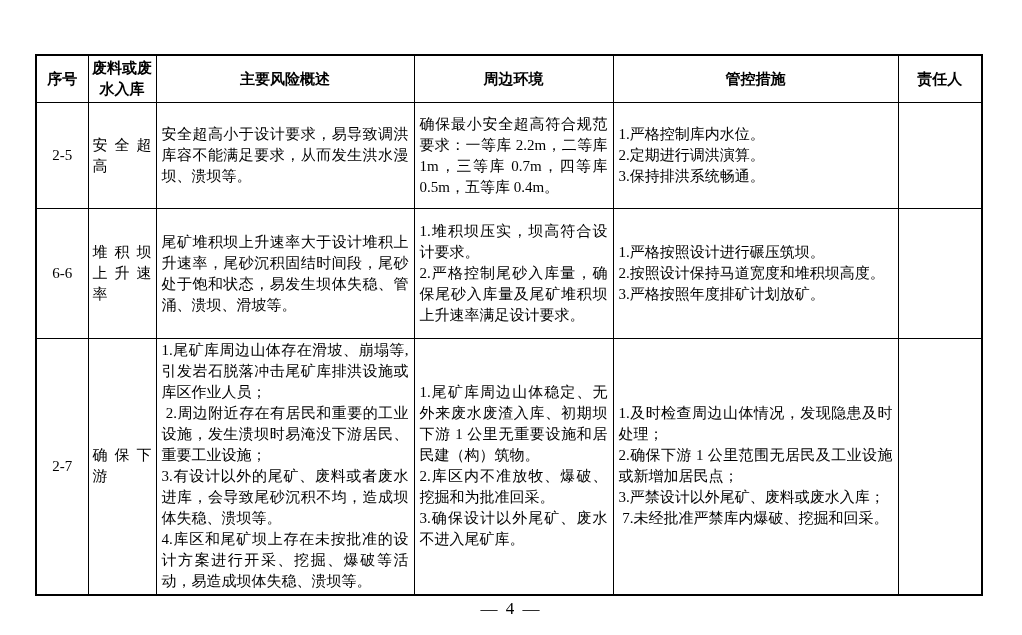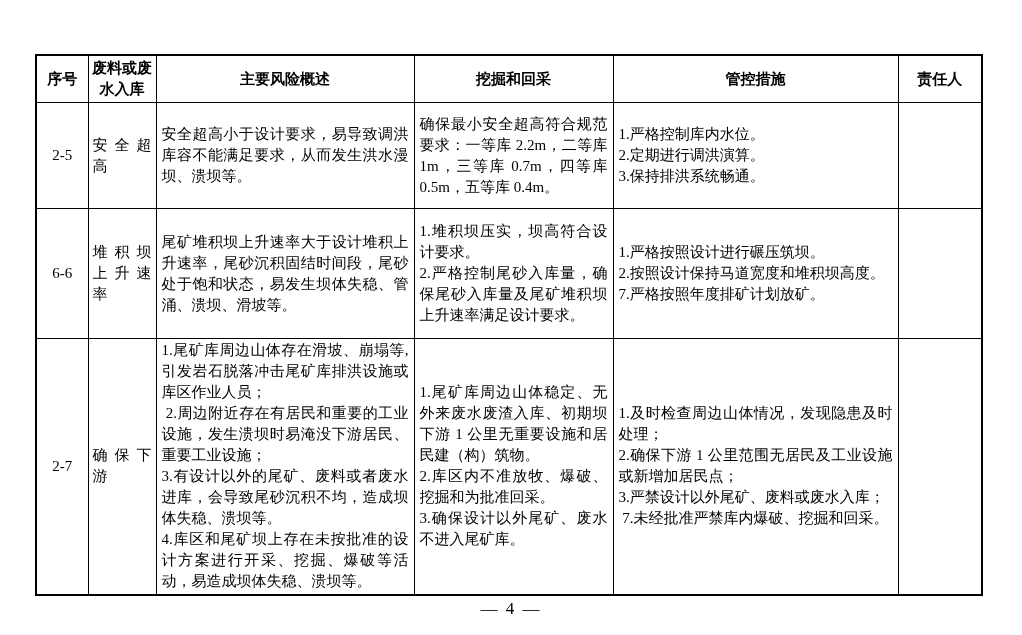--- a/index.html
+++ b/index.html
@@ -77,21 +77,21 @@
       <col style="width:258px">
       <col style="width:199px">
       <col style="width:285px">
       <col style="width:84px">
     </colgroup>
     <thead>
       <tr class="hdr">
         <th>序号</th>
         <th>废料或废水入库</th>
         <th>主要风险概述</th>
-        <th>挖掘和回采</th>
+        <th>周边环境</th>
         <th>管控措施</th>
         <th>责任人</th>
       </tr>
     </thead>
     <tbody>
 
       <tr class="row-a">
         <td class="num">2-5</td>
         <td class="facility">安全超高</td>
         <td class="text">
@@ -114,21 +114,21 @@
         <td class="text">
           <p>尾矿堆积坝上升速率大于设计堆积上升速率，尾砂沉积固结时间段，尾砂处于饱和状态，易发生坝体失稳、管涌、溃坝、滑坡等。</p>
         </td>
         <td class="text">
           <p>1.堆积坝压实，坝高符合设计要求。</p>
           <p>2.严格控制尾砂入库量，确保尾砂入库量及尾矿堆积坝上升速率满足设计要求。</p>
         </td>
         <td class="text">
           <p>1.严格按照设计进行碾压筑坝。</p>
           <p>2.按照设计保持马道宽度和堆积坝高度。</p>
-          <p>7.严格按照年度排矿计划放矿。</p>
+          <p>3.严格按照年度排矿计划放矿。</p>
         </td>
         <td class="person"></td>
       </tr>
 
       <tr class="row-c">
         <td class="num">2-7</td>
         <td class="facility">确保下游</td>
         <td class="text">
           <p>1.尾矿库周边山体存在滑坡、崩塌等,引发岩石脱落冲击尾矿库排洪设施或库区作业人员；</p>
           <p> 2.周边附近存在有居民和重要的工业设施，发生溃坝时易淹没下游居民、重要工业设施；</p>

